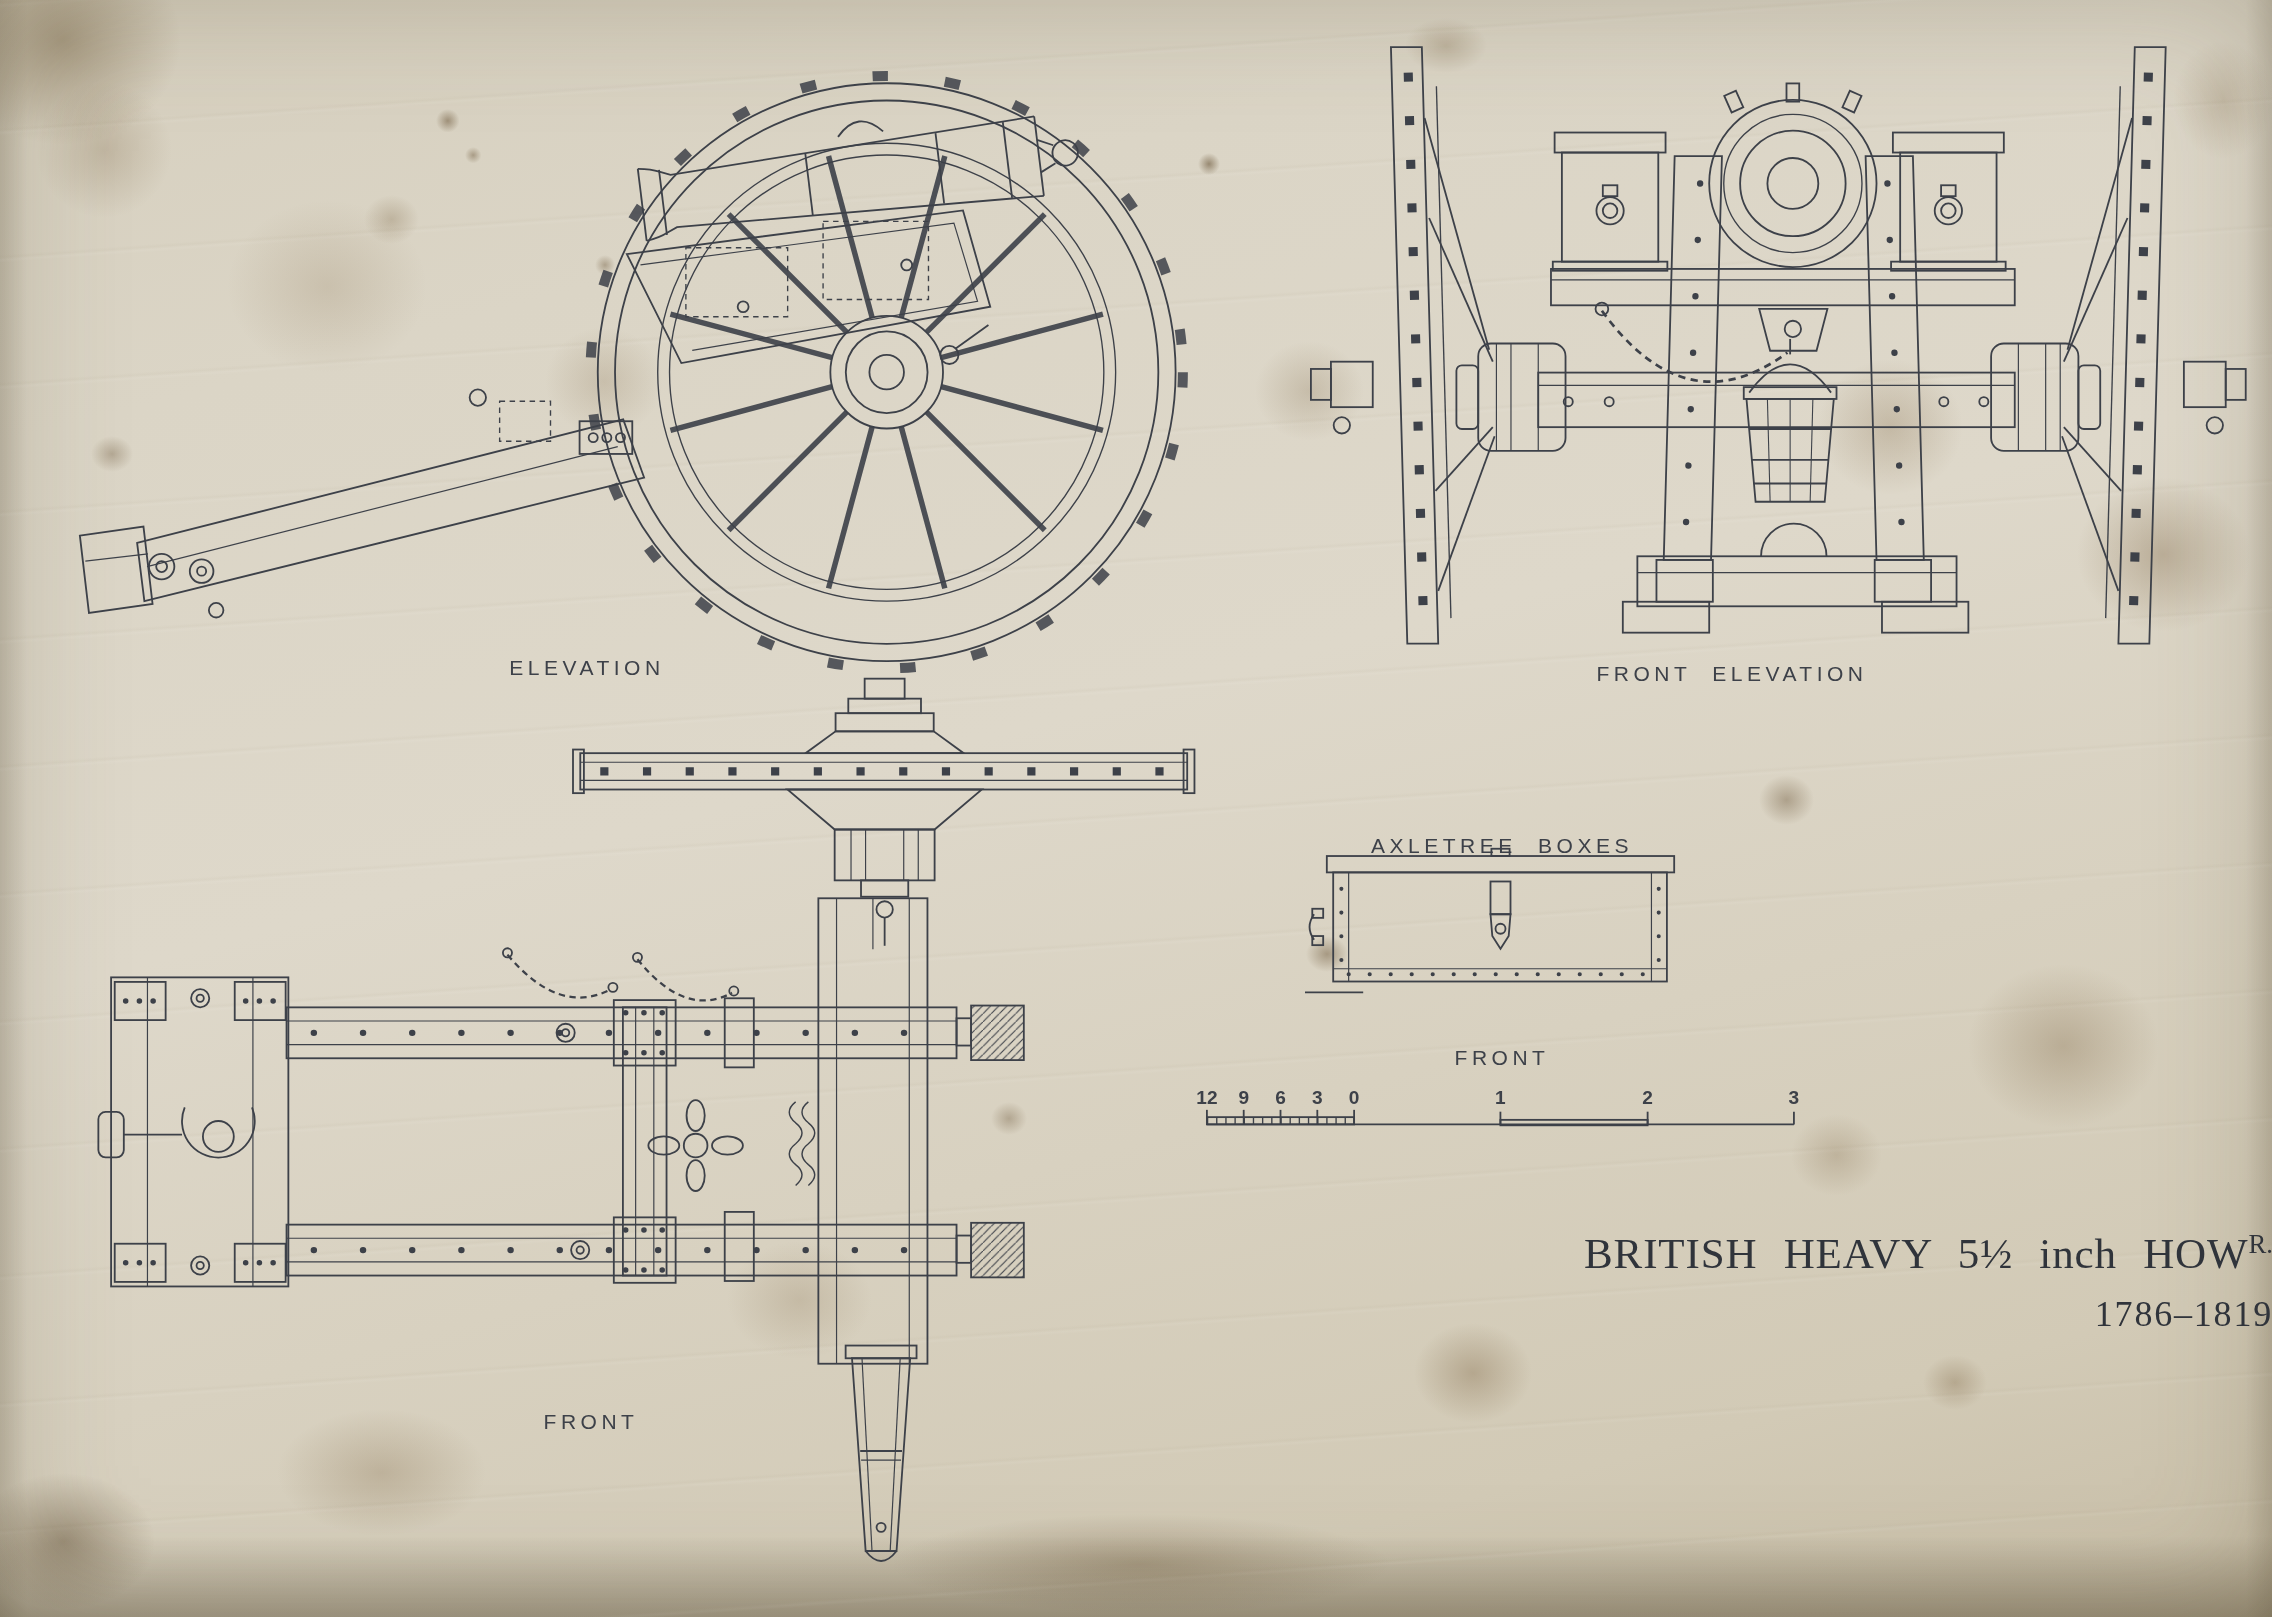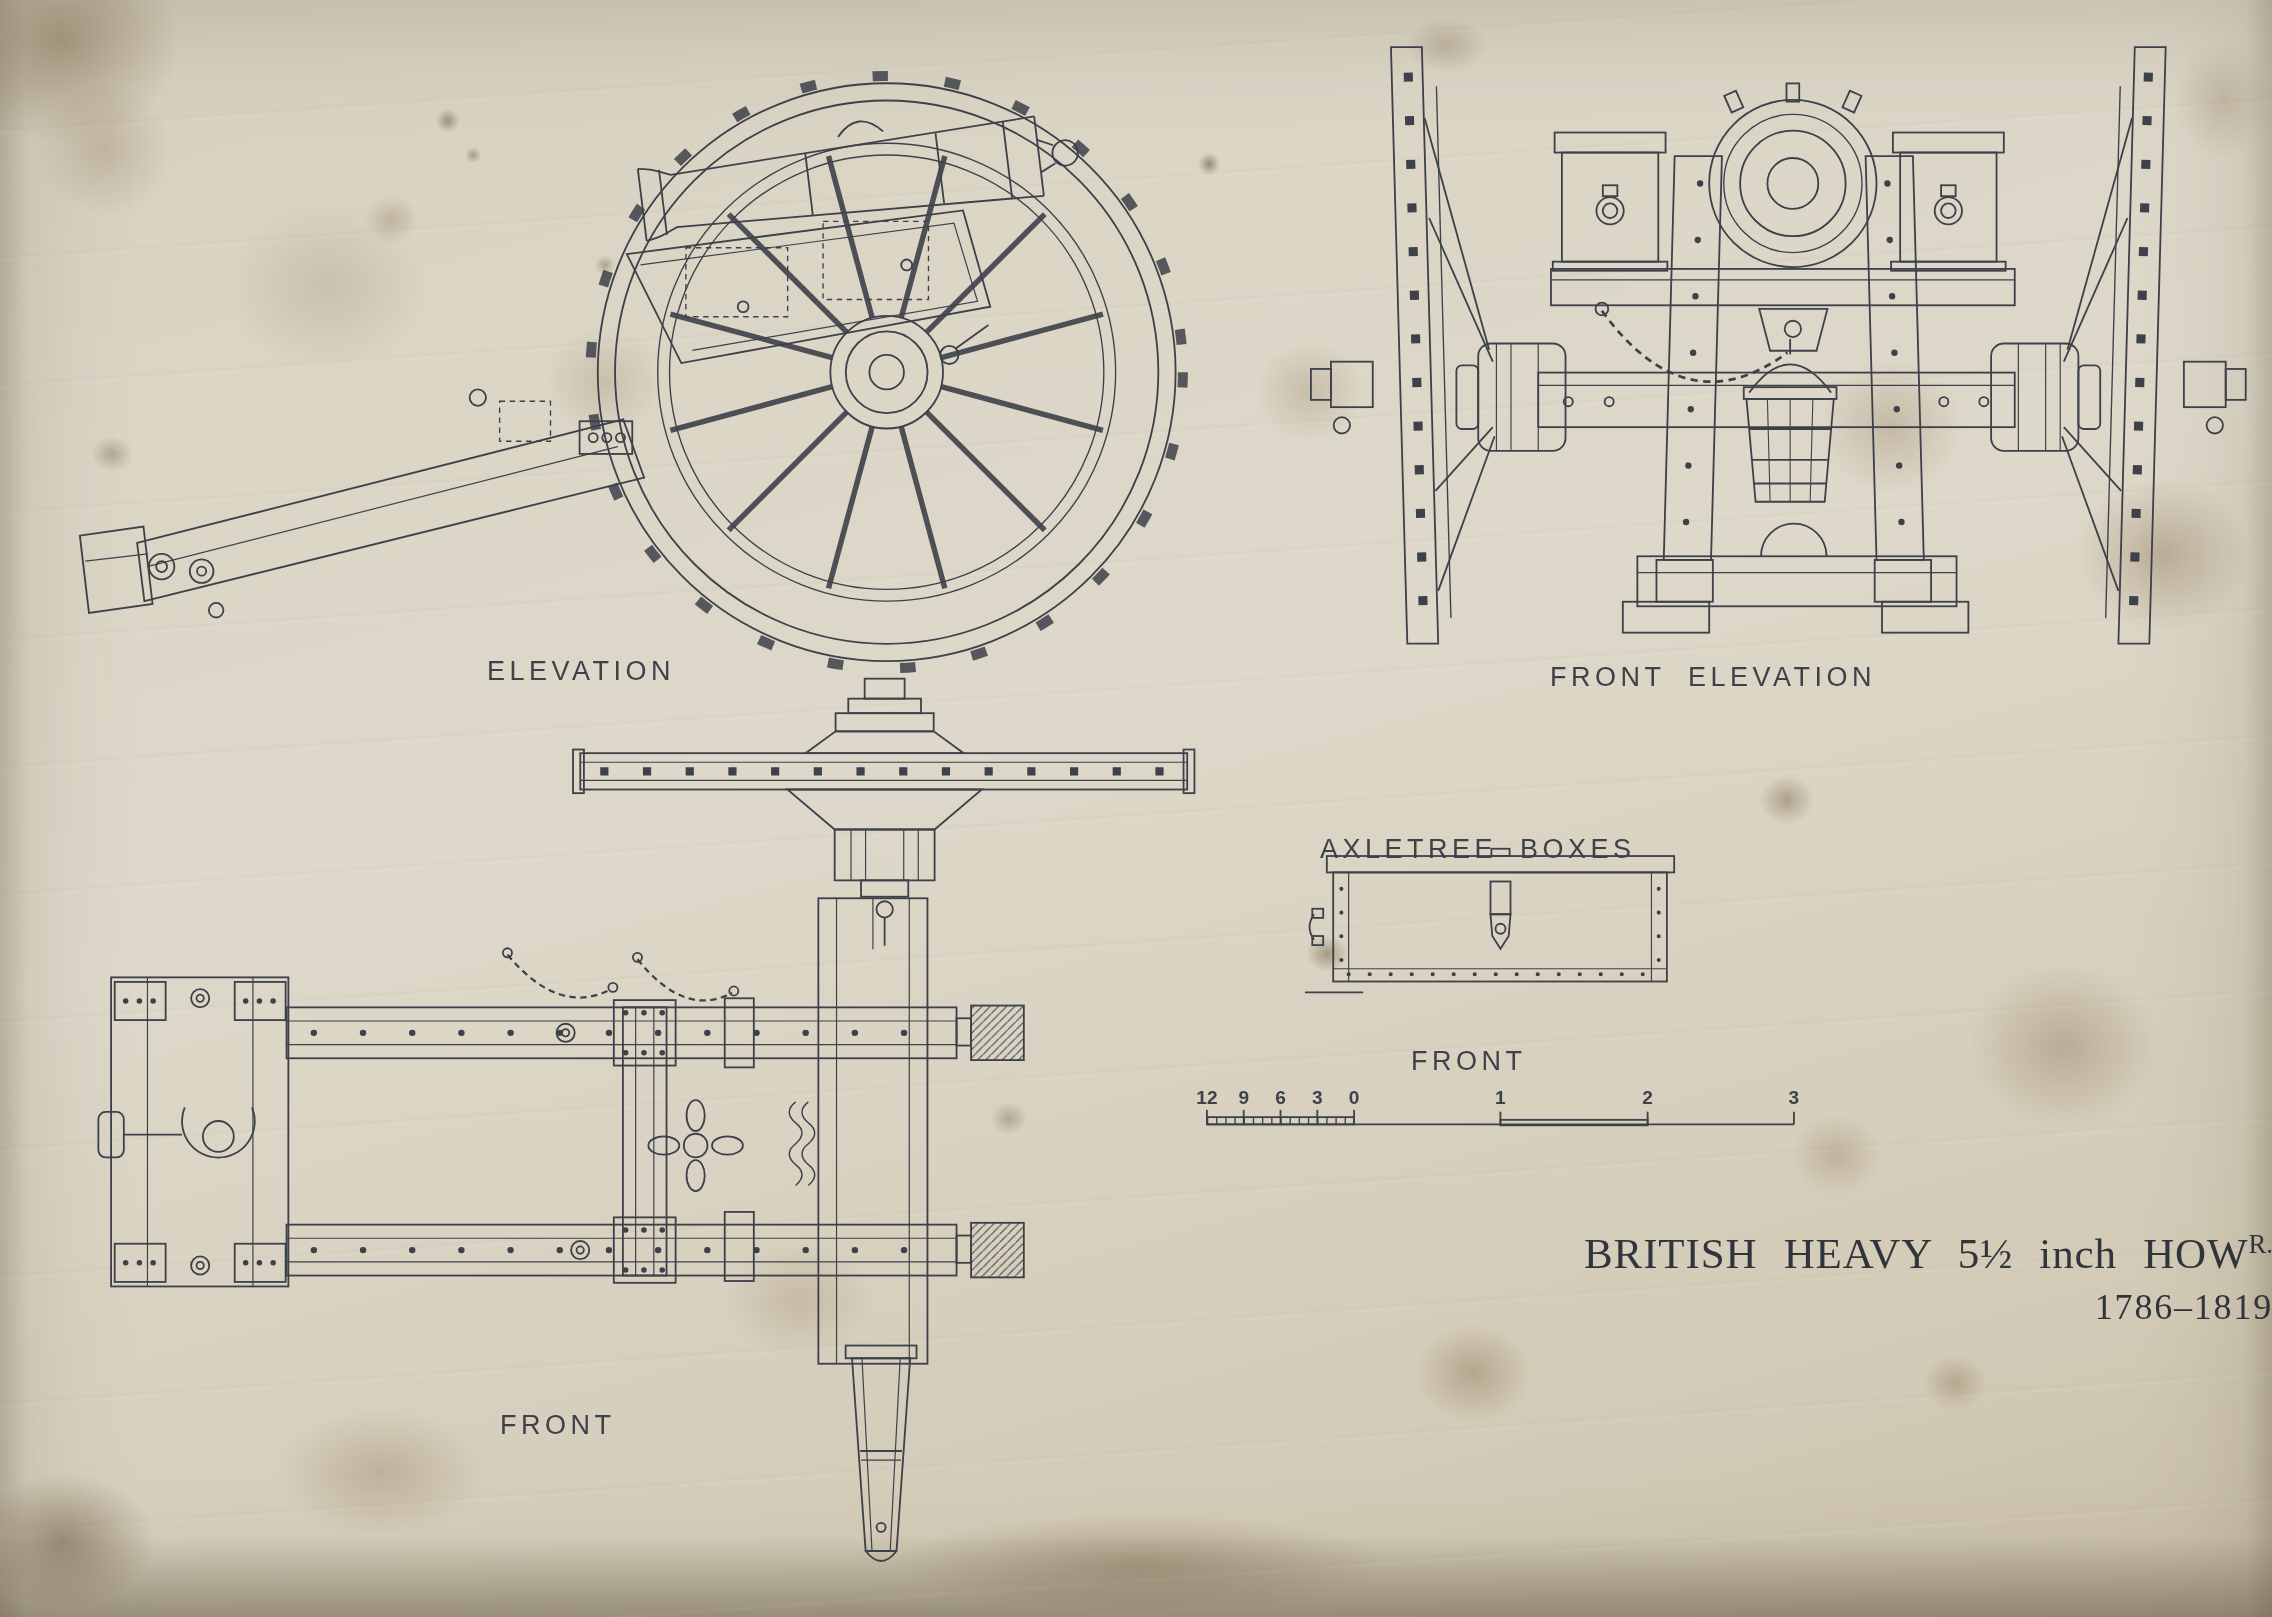--- a/index.html
+++ b/index.html
@@ -51,25 +51,26 @@
     box-shadow:inset 0 0 127px rgba(95,82,55,.28);
   }
   svg.drawing{
     position:absolute;
     color:var(--ink);
     overflow:visible;
   }
   .label{
     position:absolute;
     font-family:"Liberation Sans",sans-serif;
-    font-size:27px;
+    font-size:21px;
     font-weight:400;
     letter-spacing:4.5px;
     word-spacing:11px;
     color:var(--ink);
+    text-align:center;
     white-space:nowrap;
   }
   .title-block{
     position:absolute;
     left:1418px;top:1229px;width:855px;
     text-align:right;
     color:#30343b;
     font-family:"Liberation Serif",serif;
   }
   .title-main{
@@ -77,21 +78,21 @@
     letter-spacing:0.9px;
     word-spacing:14.5px;
     white-space:nowrap;
   }
   .title-main sup{
     font-size:0.62em;
     vertical-align:super;
     letter-spacing:0;
   }
   .title-dates{
-    margin-top:8px;
+    margin-top:15px;
     margin-left:-105px;
     font-size:36px;
     letter-spacing:1.8px;
   }
   .scale-num{
     font-family:"Liberation Sans",sans-serif;
     font-size:21px;
     font-weight:bold;
     fill:var(--ink);
   }

